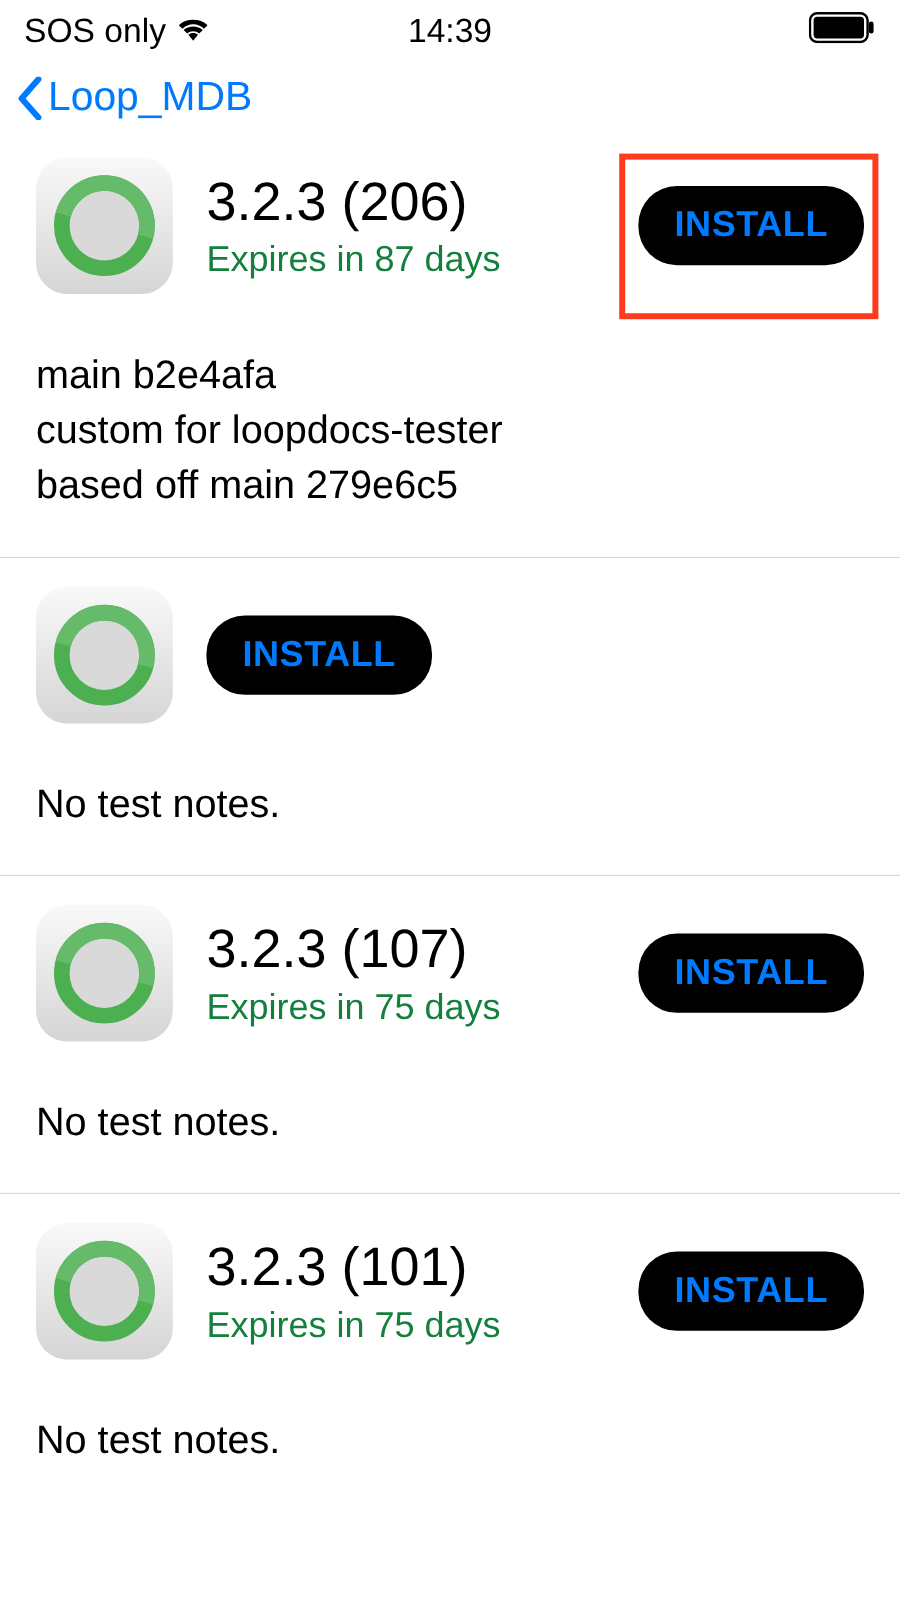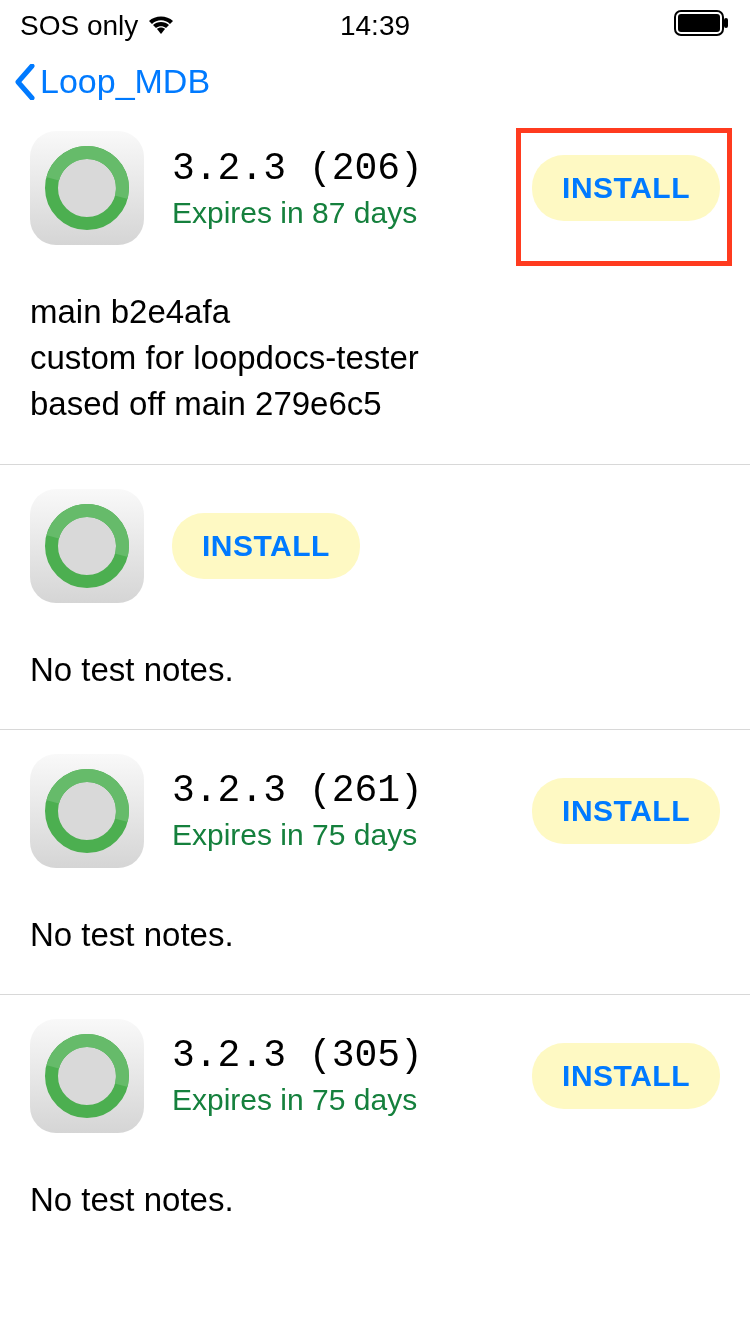--- a/index.html
+++ b/index.html
@@ -78,32 +78,31 @@
       inset: -13px;
       border-radius: 50%;
       border: 13px solid transparent;
       border-top-color: #66BB6A;
       border-right-color: #66BB6A;
       transform: rotate(-30deg);
       box-sizing: border-box;
     }
     .build-meta { flex: 1; }
     .build-version {
-      font-size: 38px;
+      font-size: 45px;
       font-weight: 400;
       color: #000;
       margin-bottom: 6px;
-      font-family: Liberation Mono, monospace;
     }
     .build-expiry {
       font-size: 30px;
       color: #15803d;
     }
     .install-button {
-      background: #fef9c3;
+      background: #000000;
       color: #007AFF;
       font-size: 30px;
       font-weight: 700;
       letter-spacing: 0.5px;
       border: none;
       border-radius: 32px;
       padding: 16px 30px;
       cursor: pointer;
       flex-shrink: 0;
     }
@@ -182,35 +181,35 @@
     </div>
     <div class="build-notes">No test notes.</div>
   </div>
 
   <div class="build-item">
     <div class="build-header">
       <div class="app-icon">
         <div class="app-icon-ring"></div>
       </div>
       <div class="build-meta">
-        <div class="build-version">3.2.3 (261)</div>
+        <div class="build-version">3.2.3 (107)</div>
         <div class="build-expiry">Expires in 75 days</div>
       </div>
       <button class="install-button">INSTALL</button>
     </div>
     <div class="build-notes">No test notes.</div>
   </div>
 
   <div class="build-item">
     <div class="build-header">
       <div class="app-icon">
         <div class="app-icon-ring"></div>
       </div>
       <div class="build-meta">
-        <div class="build-version">3.2.3 (305)</div>
+        <div class="build-version">3.2.3 (101)</div>
         <div class="build-expiry">Expires in 75 days</div>
       </div>
       <button class="install-button">INSTALL</button>
     </div>
     <div class="build-notes">No test notes.</div>
   </div>
 
 </div>
 
 <div class="highlight-box" style="top:128px;left:516px;width:216px;height:138px;"></div>

